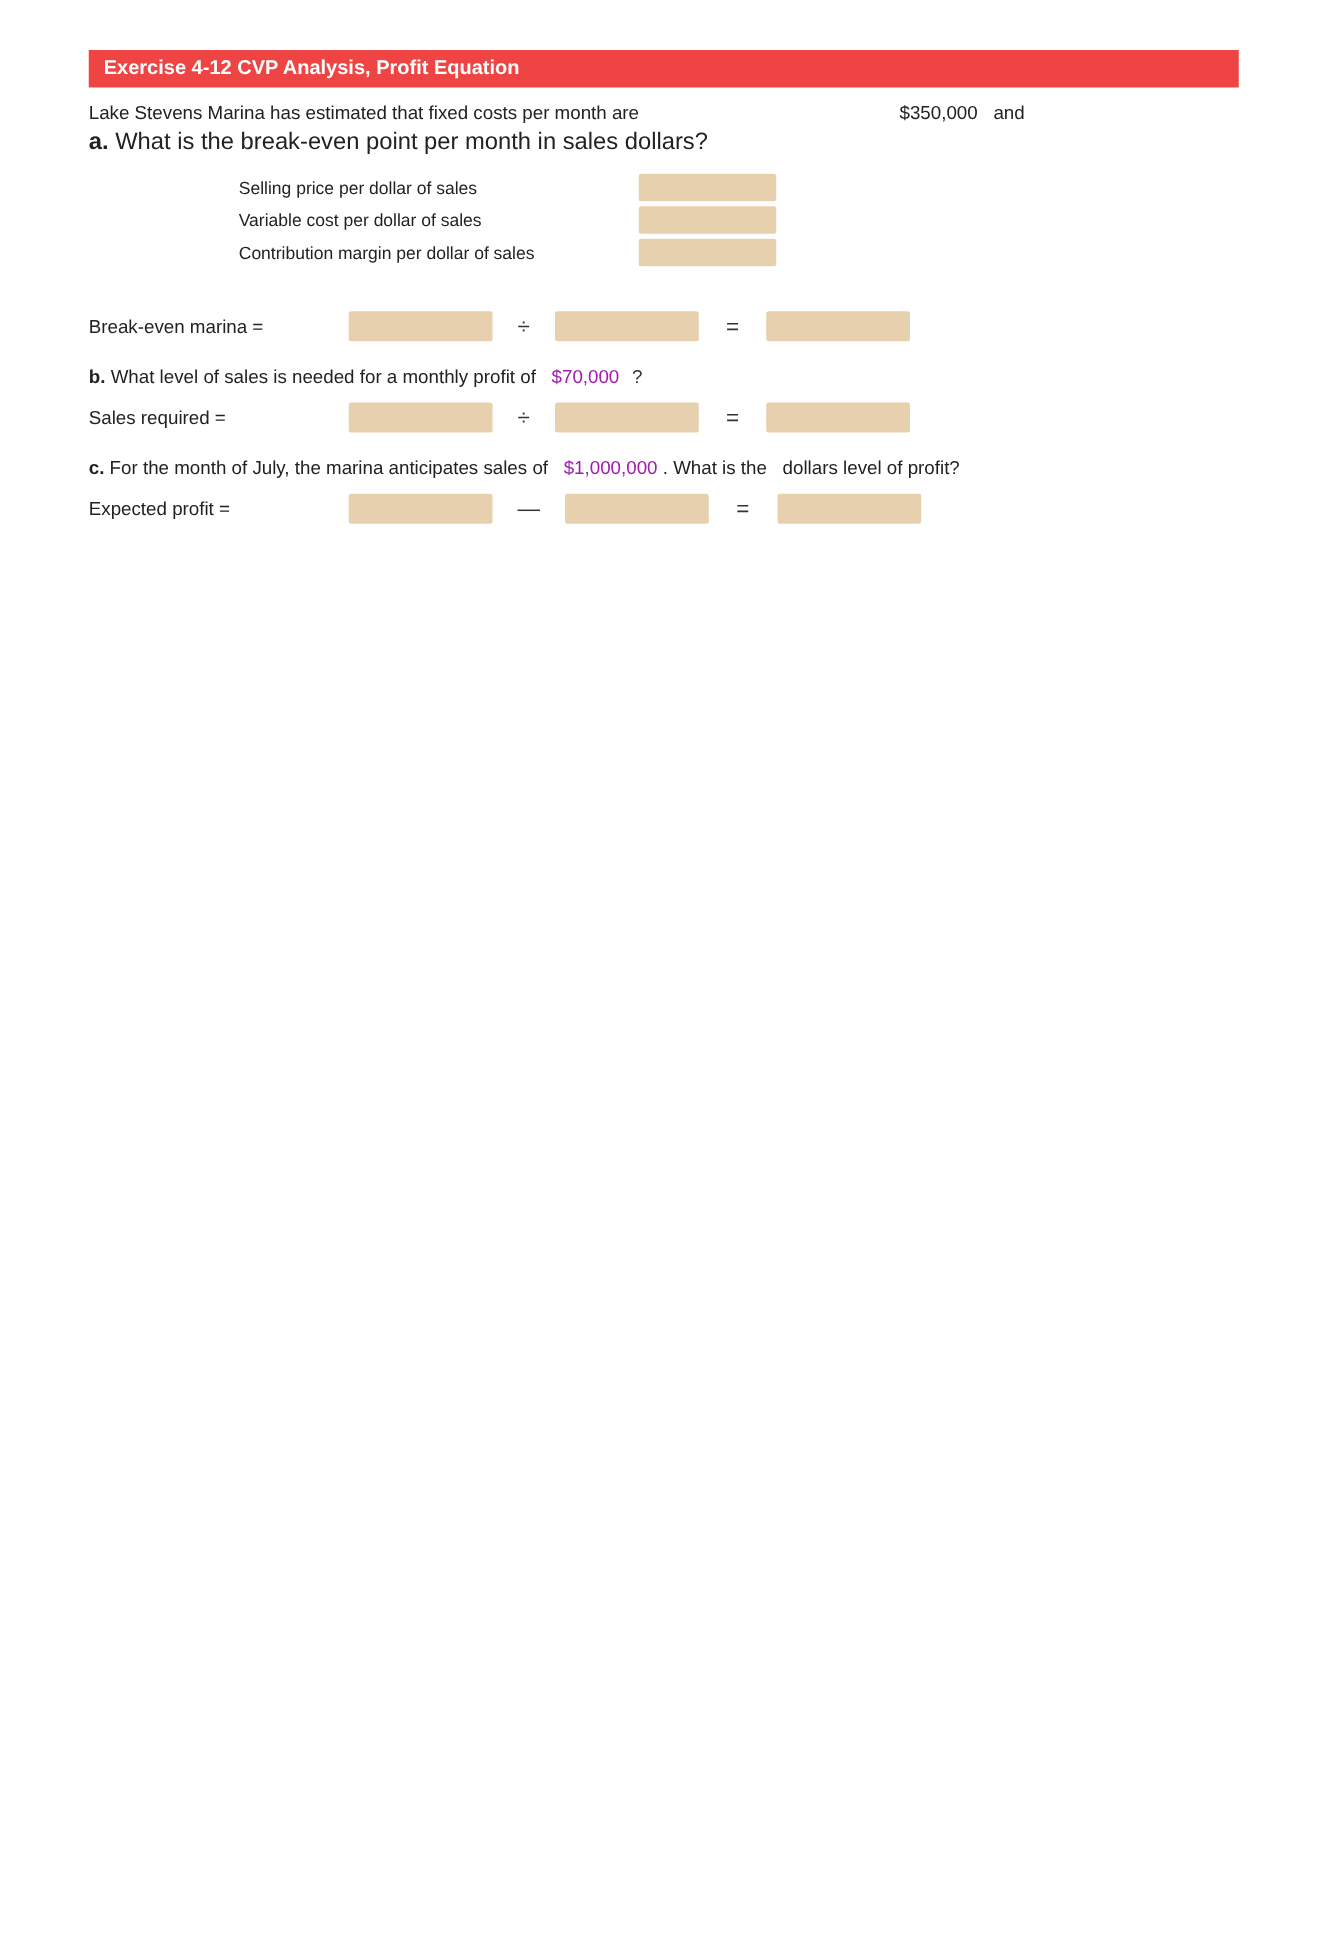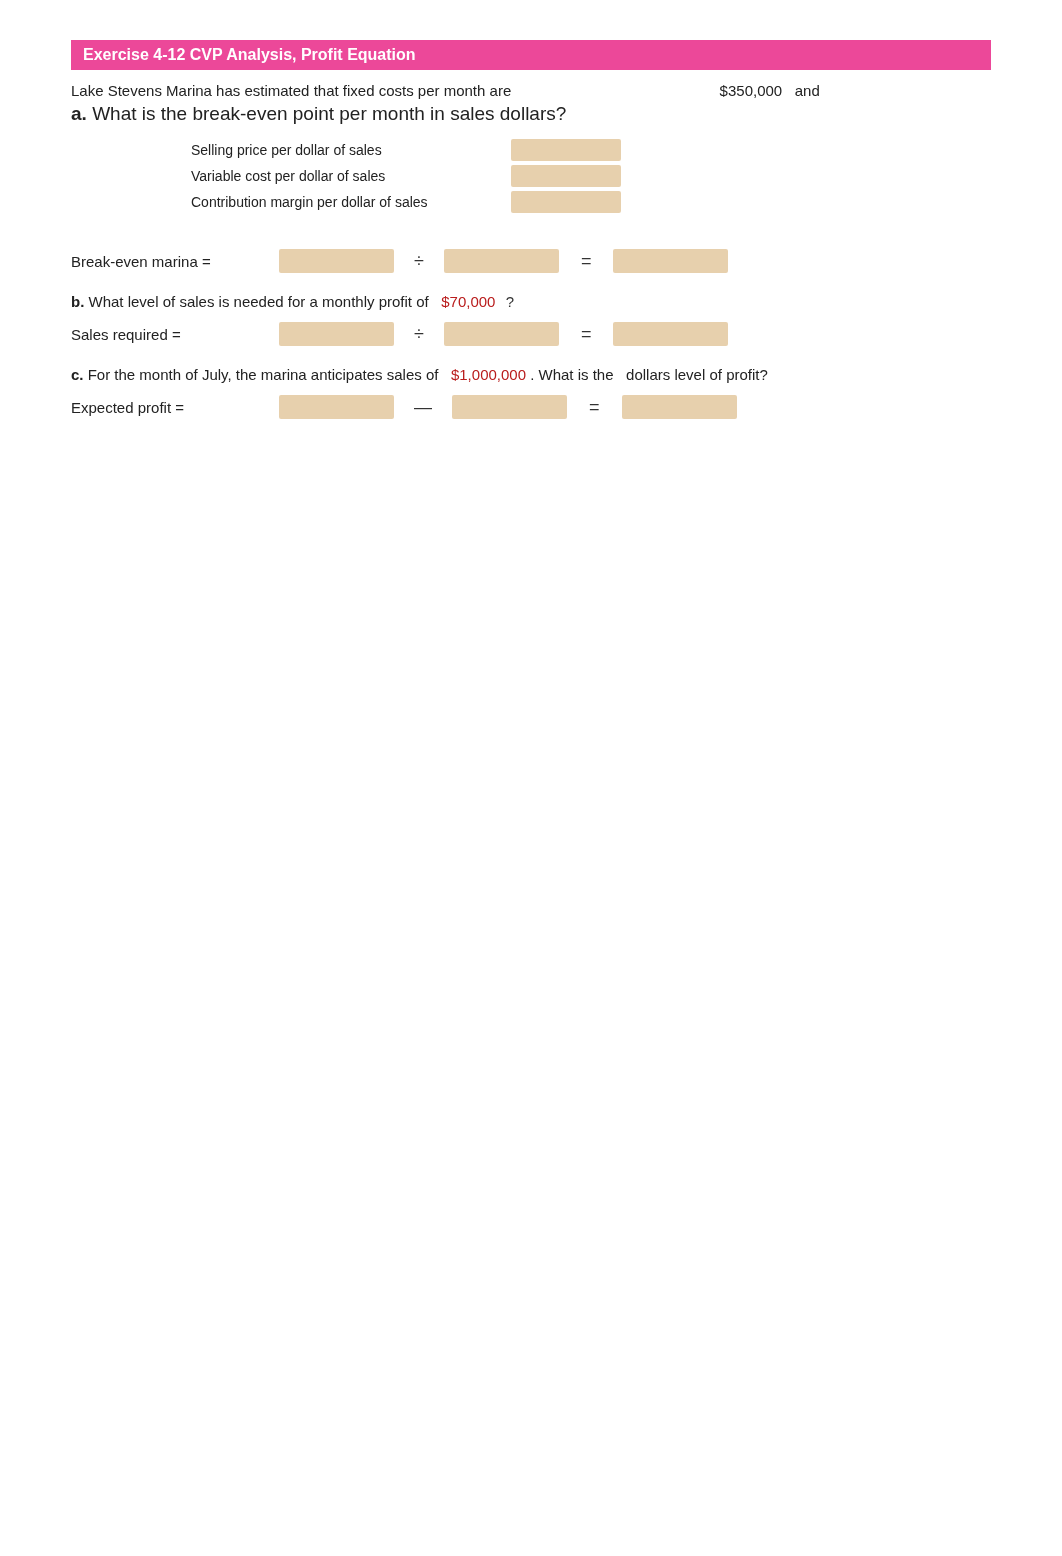--- a/index.html
+++ b/index.html
@@ -18,21 +18,21 @@
       padding: 20px;
     }
 
     .page-container {
       max-width: 980px;
       margin: 0 auto;
       padding: 20px 30px;
     }
 
     .header-bar {
-      background-color: #ec4899;
+      background-color: #ef4444;
       color: #ffffff;
       font-weight: bold;
       font-size: 16px;
       padding: 6px 12px;
       margin-bottom: 12px;
     }
 
     .intro-text {
       font-size: 15px;
       color: #222;
@@ -128,21 +128,21 @@
       margin-top: 10px;
       margin-bottom: 12px;
     }
 
     .question-line {
       font-size: 15px;
       margin-bottom: 12px;
     }
 
     .inline-value {
-      color: #b91c1c;
+      color: #a21caf;
       font-size: 15px;
       margin-top: 20px;
     }
 
     .question-mark {
       font-size: 15px;
       color: #333;
       margin-left: 6px;
     }
   </style>

